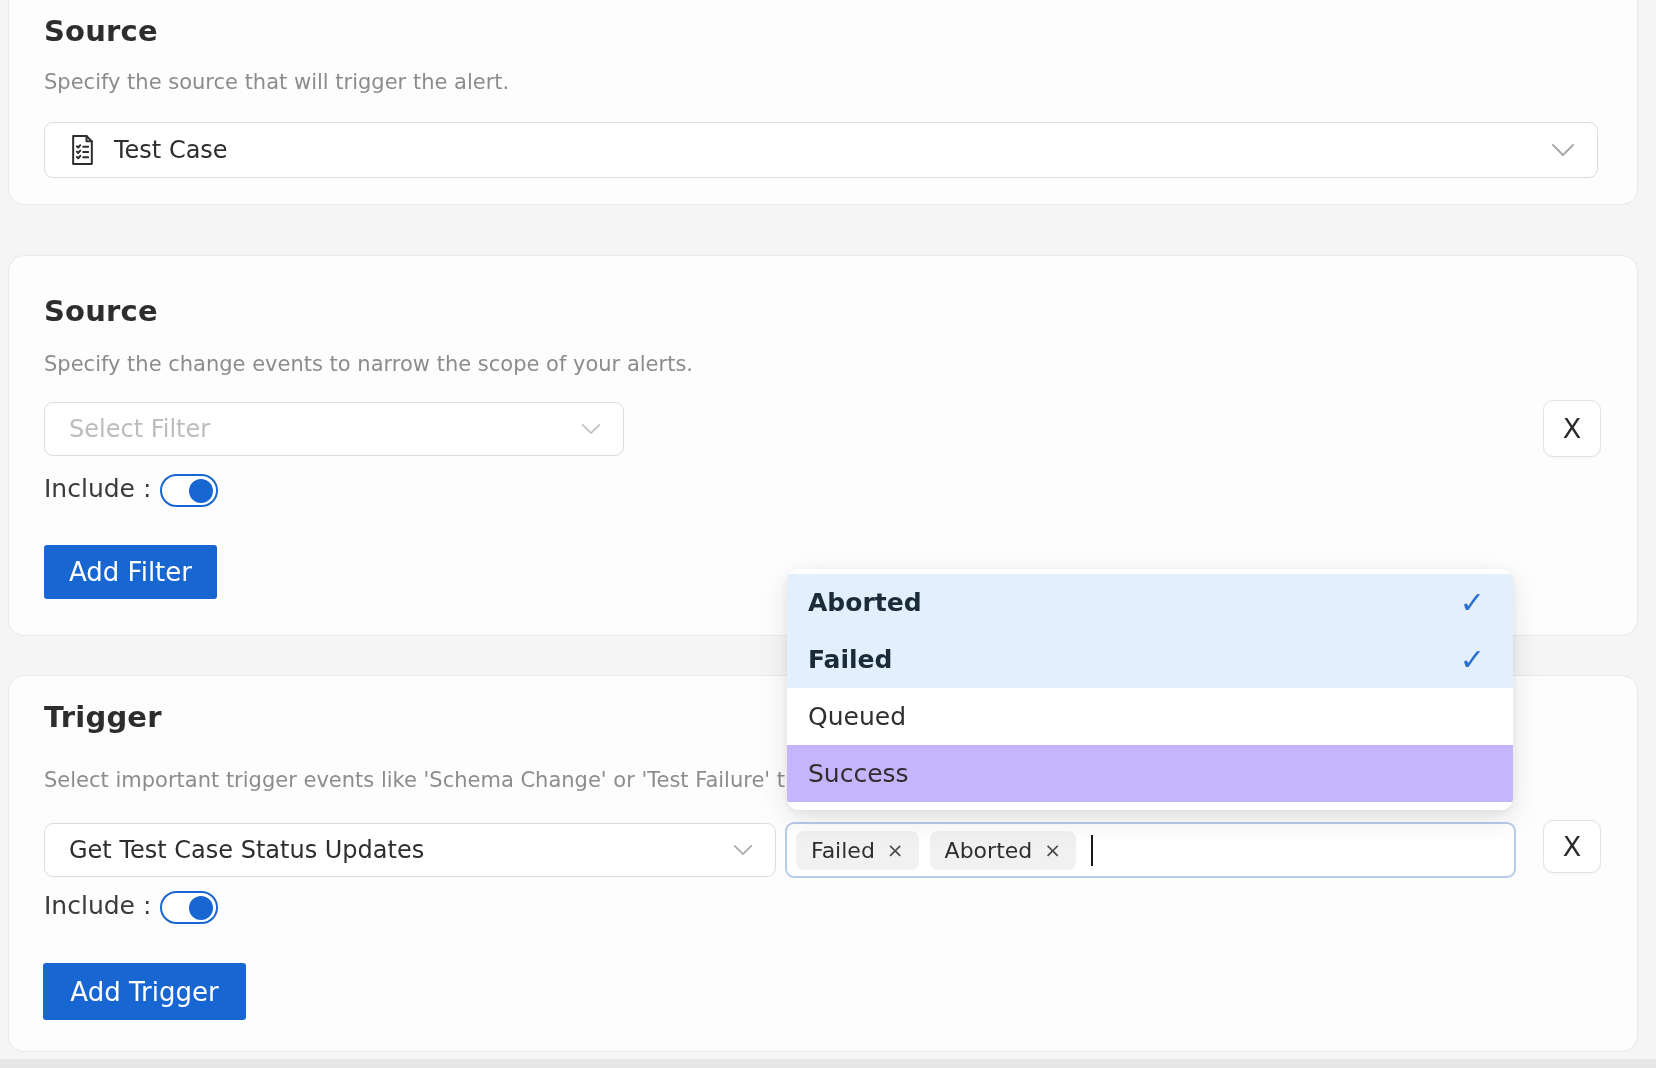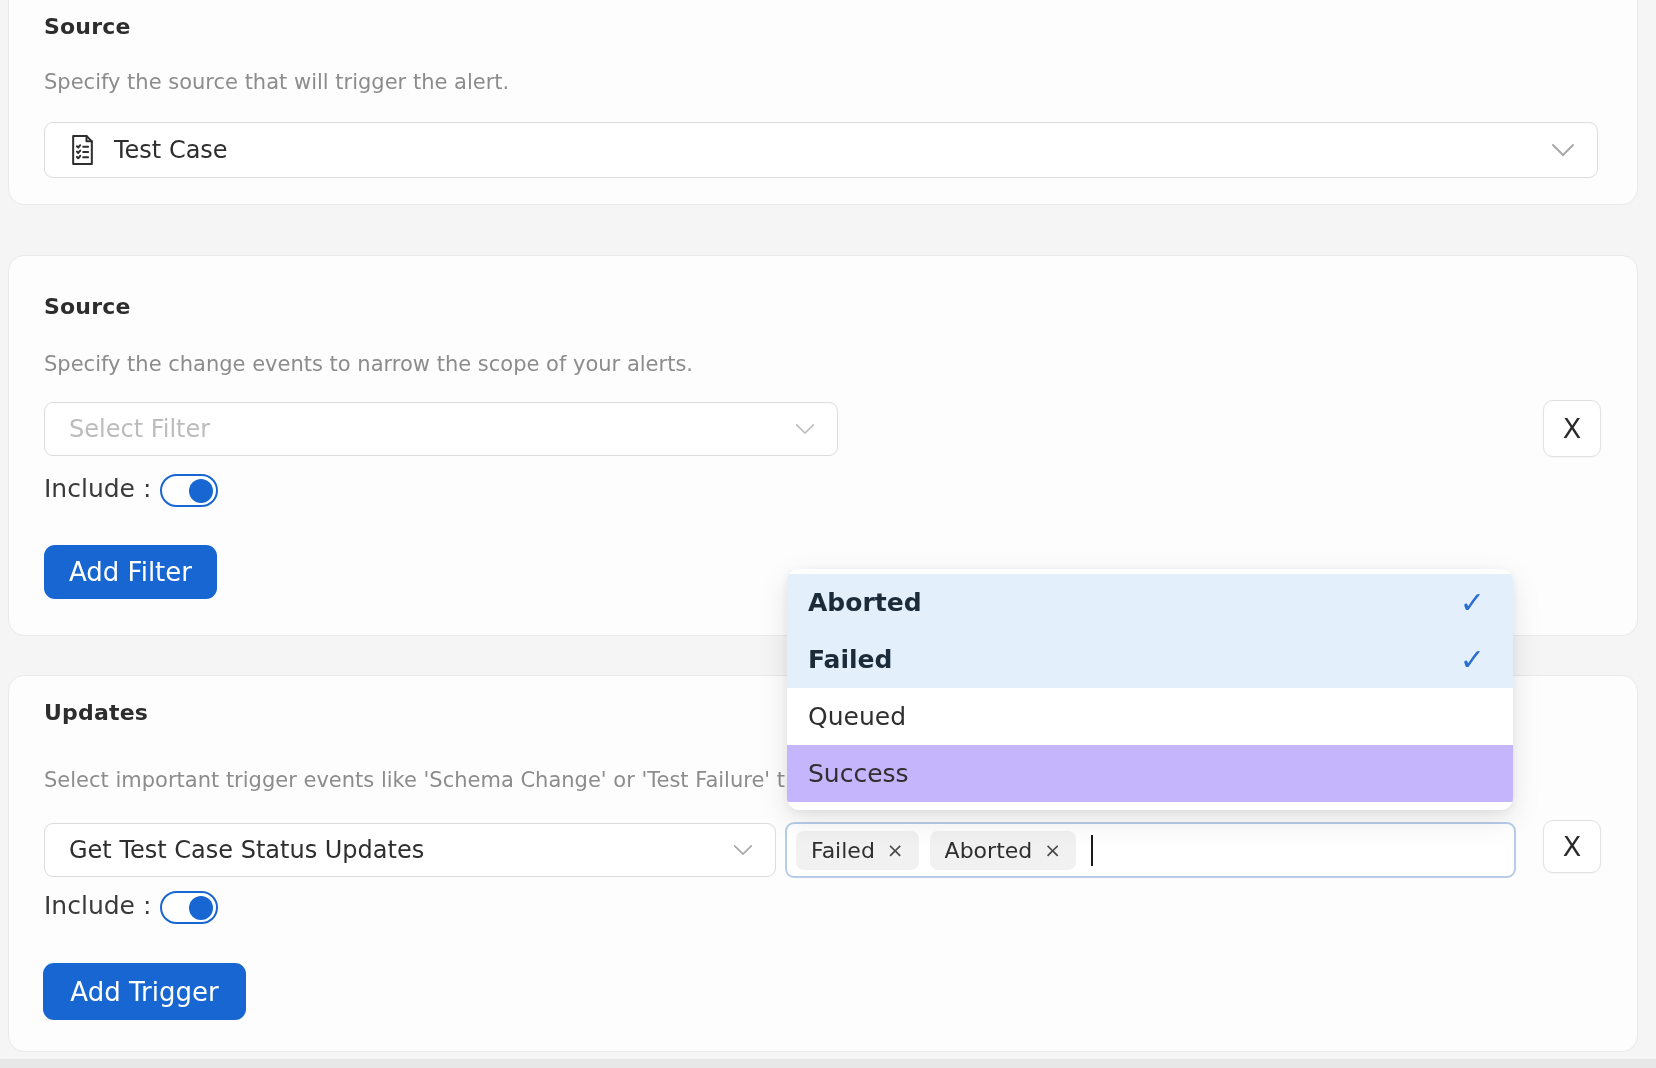--- a/index.html
+++ b/index.html
@@ -5,39 +5,39 @@
   html,body{margin:0;padding:0;background:#f5f5f6;}
   #app{position:relative;width:1656px;height:1068px;overflow:hidden;
        background:#f5f5f6;font-family:"DejaVu Sans","Liberation Sans",sans-serif;color:#2d2d2d;}
 
   .card{position:absolute;left:8px;width:1630px;background:#fdfdfd;
         border:1px solid #e9e9e9;border-radius:16px;box-sizing:border-box;}
   #card-source{top:-36px;height:241px;}
   #card-filters{top:255px;height:381px;}
   #card-trigger{top:675px;height:377px;}
 
-  .sec-title{position:absolute;font-size:22px;font-weight:700;color:#2d2d2d;letter-spacing:.2px;}
+  .sec-title{position:absolute;font-size:29px;font-weight:700;color:#2d2d2d;letter-spacing:.2px;}
   .sec-desc{position:absolute;font-size:21px;color:#8c8c8c;white-space:nowrap;}
 
   .sel-box{position:absolute;background:#fff;border:1px solid #dcdcdc;border-radius:9px;
            box-sizing:border-box;display:flex;align-items:center;padding-left:24px;}
   .sel-text{font-size:24px;color:#2e2e2e;}
   .sel-text.placeholder{color:#bcbcbc;}
   .chevron{position:absolute;right:22px;top:50%;transform:translateY(-50%);line-height:0;}
 
   .x-btn{position:absolute;width:58px;height:57px;background:#fff;border:1px solid #e2e2e2;
          border-radius:10px;box-sizing:border-box;display:flex;align-items:center;justify-content:center;
          font-size:27px;color:#2b2b2b;box-shadow:0 1px 2px rgba(0,0,0,.04);cursor:pointer;}
 
   .inc-label{position:absolute;font-size:25px;color:#3a3a3a;}
   .toggle{position:absolute;width:58px;height:33px;border:2px solid #1766d1;border-radius:17px;
           background:#fff;box-sizing:border-box;cursor:pointer;}
   .toggle .knob{position:absolute;right:3px;top:2.5px;width:24px;height:24px;border-radius:50%;background:#1766d1;}
 
-  .primary-btn{position:absolute;background:#1766d1;color:#fff;border:none;border-radius:11px;
+  .primary-btn{position:absolute;background:#1766d1;color:#fff;border:none;border-radius:3px;
                font-size:26px;display:flex;align-items:center;justify-content:center;cursor:pointer;
                font-family:inherit;}
 
   
   .multi-select{position:absolute;left:785px;top:822px;width:731px;height:56px;background:#fff;
                 border:2px solid #b6cce9;border-radius:9px;box-sizing:border-box;
                 display:flex;align-items:center;padding-left:9px;}
   .chip{display:flex;align-items:center;height:39px;background:#f1f1f2;border-radius:8px;
         padding:0 15px;margin-right:11px;font-size:22px;color:#2e2e2e;white-space:nowrap;}
   .chip .chip-x{margin-left:12px;font-size:20px;color:#4a4a4a;cursor:pointer;}
@@ -82,40 +82,40 @@
       <svg width="24" height="14" viewBox="0 0 24 14" fill="none" stroke="#a8a8a8" stroke-width="2" stroke-linecap="round">
           <polyline points="2,2 12,12 22,2"></polyline>
         </svg>
     </span>
   </div>
 
   <div class="card" id="card-filters"></div>
   <div class="sec-title" style="left:44px;top:294px;">Source</div>
   <div class="sec-desc" style="left:44px;top:352px;">Specify the change events to narrow the scope of your alerts.</div>
 
-  <div class="sel-box" style="left:44px;top:402px;width:794px;height:54px;">
+  <div class="sel-box" style="left:44px;top:402px;width:580px;height:54px;">
     <span class="sel-text placeholder">Select Filter</span>
     <span class="chevron">
       <svg width="20" height="12" viewBox="0 0 24 14" fill="none" stroke="#c0c0c0" stroke-width="2" stroke-linecap="round">
           <polyline points="2,2 12,12 22,2"></polyline>
         </svg>
     </span>
   </div>
 
   <div class="x-btn" style="left:1543px;top:400px;">X</div>
 
   <div class="inc-label" style="left:44px;top:474px;">Include :</div>
   <div class="toggle" style="left:160px;top:474px;">
     <span class="knob"></span>
   </div>
 
   <button class="primary-btn" style="left:44px;top:545px;width:173px;height:54px;">Add Filter</button>
 
   <div class="card" id="card-trigger"></div>
-  <div class="sec-title" style="left:44px;top:700px;">Updates</div>
+  <div class="sec-title" style="left:44px;top:700px;">Trigger</div>
   <div class="sec-desc" style="left:44px;top:768px;">Select important trigger events like 'Schema Change' or 'Test Failure' t</div>
 
   <div class="sel-box" style="left:44px;top:823px;width:732px;height:54px;">
     <span class="sel-text">Get Test Case Status Updates</span>
     <span class="chevron">
       <svg width="20" height="12" viewBox="0 0 24 14" fill="none" stroke="#a8a8a8" stroke-width="2" stroke-linecap="round">
           <polyline points="2,2 12,12 22,2"></polyline>
         </svg>
     </span>
   </div>

